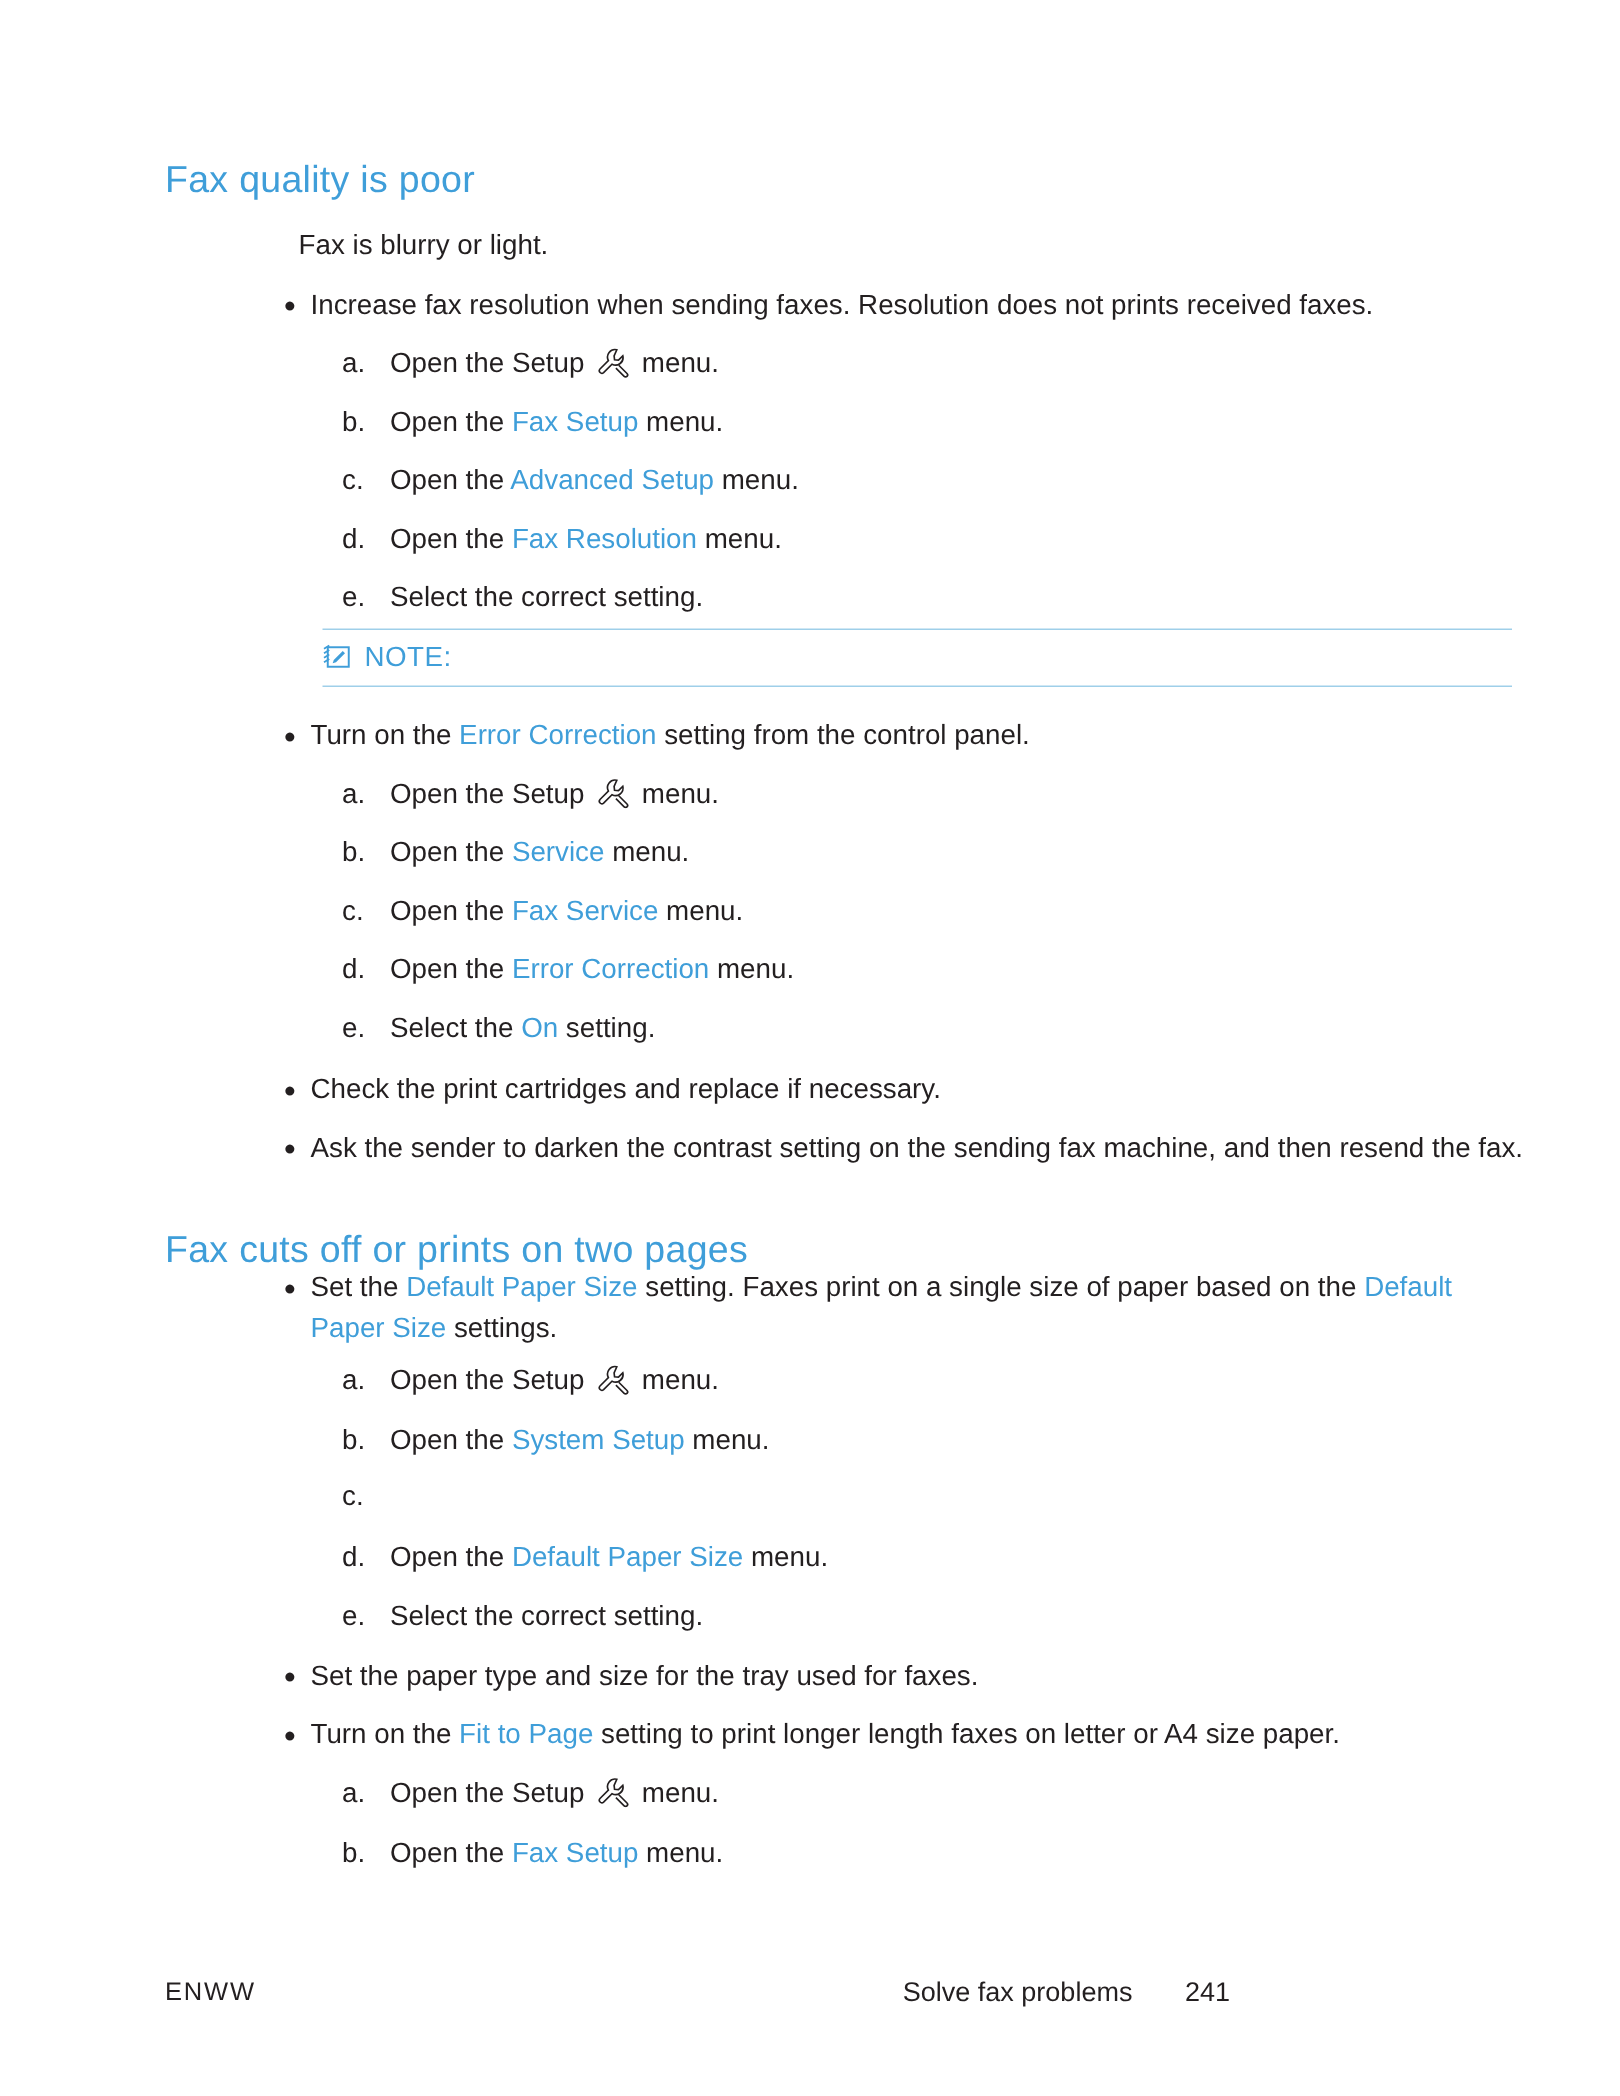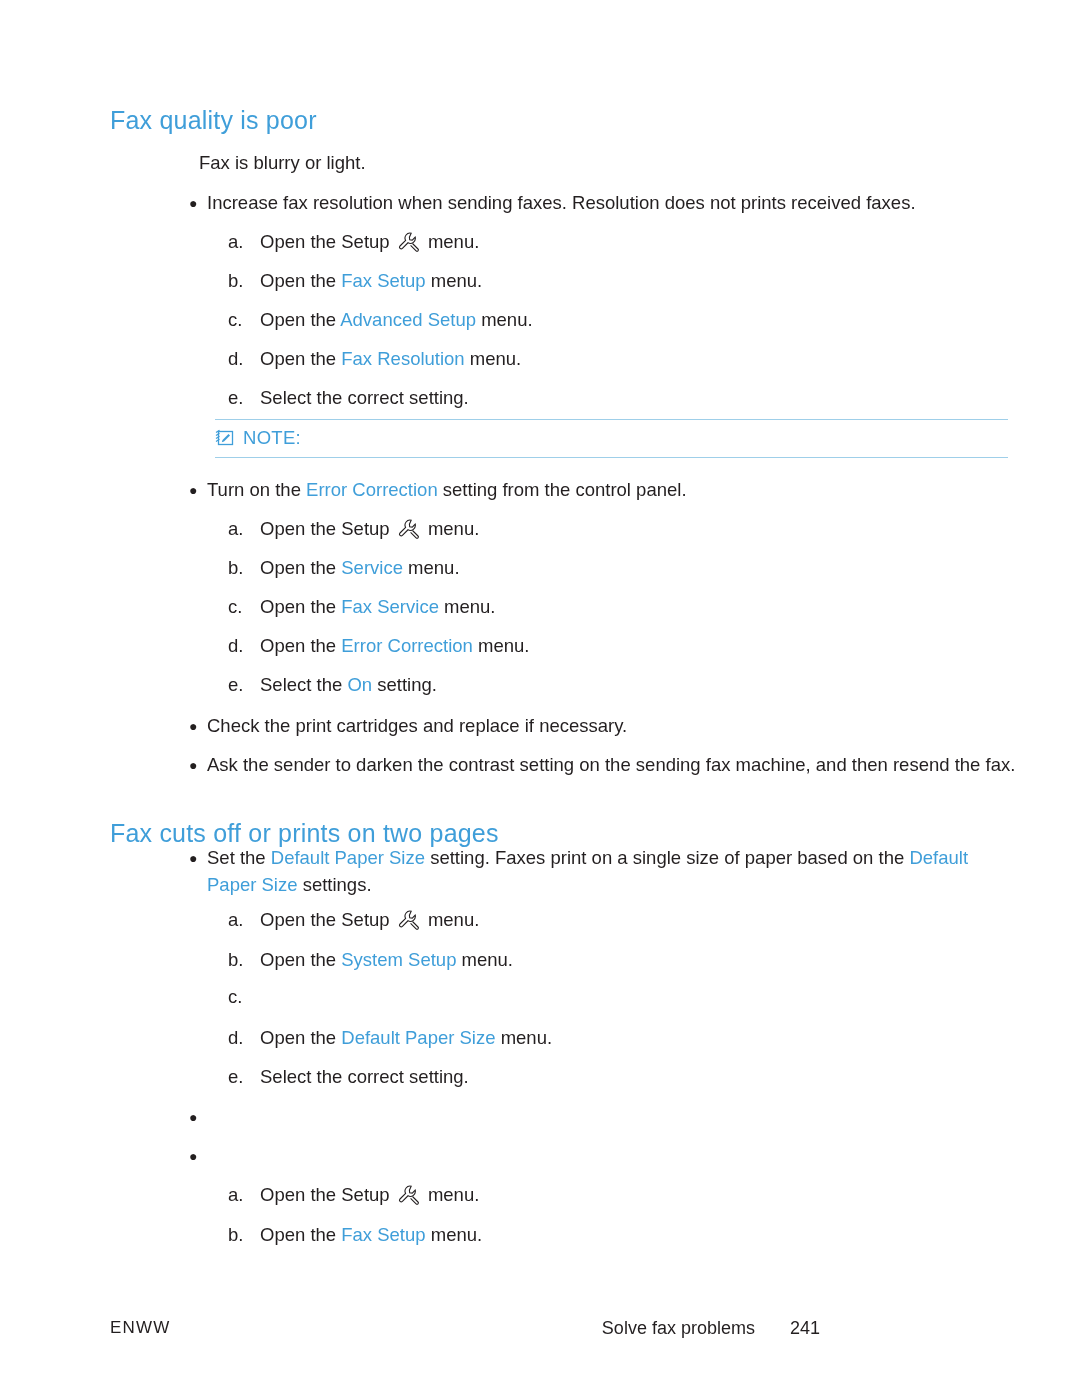--- a/index.html
+++ b/index.html
@@ -255,24 +255,26 @@
     <div class="step-letter">d.</div>
     <div class="step-text">Open the <span class="blue">Default Paper Size</span> menu.</div>
   </div>
   <div class="step-row" style="left:228px; top:1064px;">
     <div class="step-letter">e.</div>
     <div class="step-text">Select the correct setting.</div>
   </div>
 
   <div class="bullet-row" style="left:189px; top:1103px; width:820px;">
     <div class="bullet-dot">●</div>
+    <div class="bullet-text">Set the paper type and size for the tray used for faxes.</div>
   </div>
 
   <div class="bullet-row" style="left:189px; top:1142px; width:820px;">
     <div class="bullet-dot">●</div>
+    <div class="bullet-text">Turn on the <span class="blue">Fit to Page</span> setting to print longer length faxes on letter or A4 size paper.</div>
   </div>
   <div class="step-row" style="left:228px; top:1182px;">
     <div class="step-letter">a.</div>
     <div class="step-text">Open the Setup <span class="wrench-icon"><svg width="22" height="20" viewBox="0 0 22 20" xmlns="http://www.w3.org/2000/svg">
             <path d="M13.2 1.2 a5 5 0 0 0-5.6 7.2 L2 14 a1.7 1.7 0 0 0 2.4 2.4 l5.6-5.6 a5 5 0 0 0 7.2-5.6 l-2.9 2.9 -2.6-.3 -.3-2.6 z" fill="none" stroke="#231f20" stroke-width="1.1"></path>
             <path d="M14.5 11.5 l5.5 5.5 a1.3 1.3 0 0 1-1.9 1.9 l-5.5-5.5" fill="none" stroke="#231f20" stroke-width="1.1"></path>
           </svg></span> menu.</div>
   </div>
   <div class="step-row" style="left:228px; top:1222px;">
     <div class="step-letter">b.</div>

